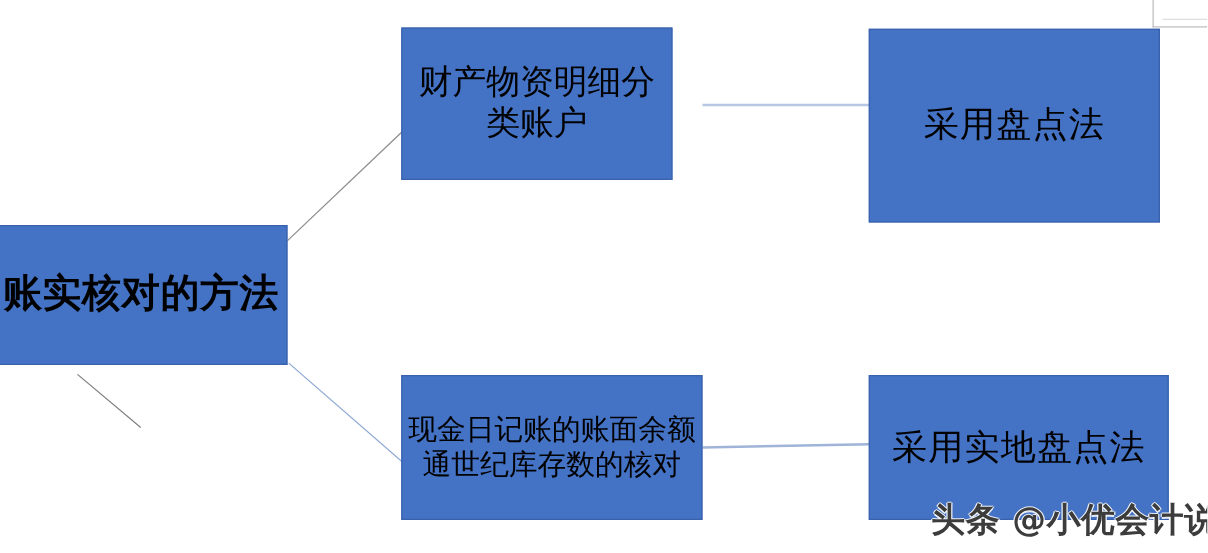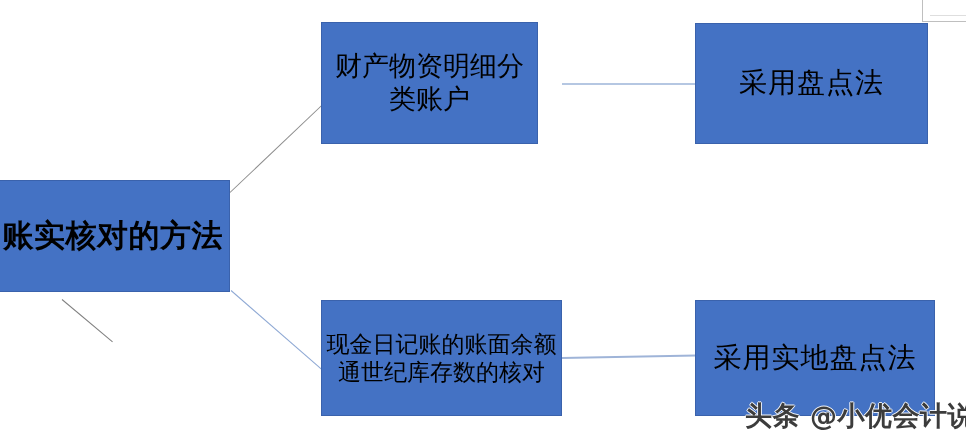--- a/index.html
+++ b/index.html
@@ -46,21 +46,21 @@
     left: 321px;
     top: 22px;
     width: 217px;
     height: 122px;
     font-size: 27px;
   }
   .node-right-top {
     left: 695px;
     top: 23px;
     width: 233px;
-    height: 121px;
+    height: 155px;
     font-size: 28px;
     letter-spacing: 1px;
   }
   .node-mid-bottom {
     left: 321px;
     top: 300px;
     width: 241px;
     height: 116px;
     font-size: 23px;
   }

